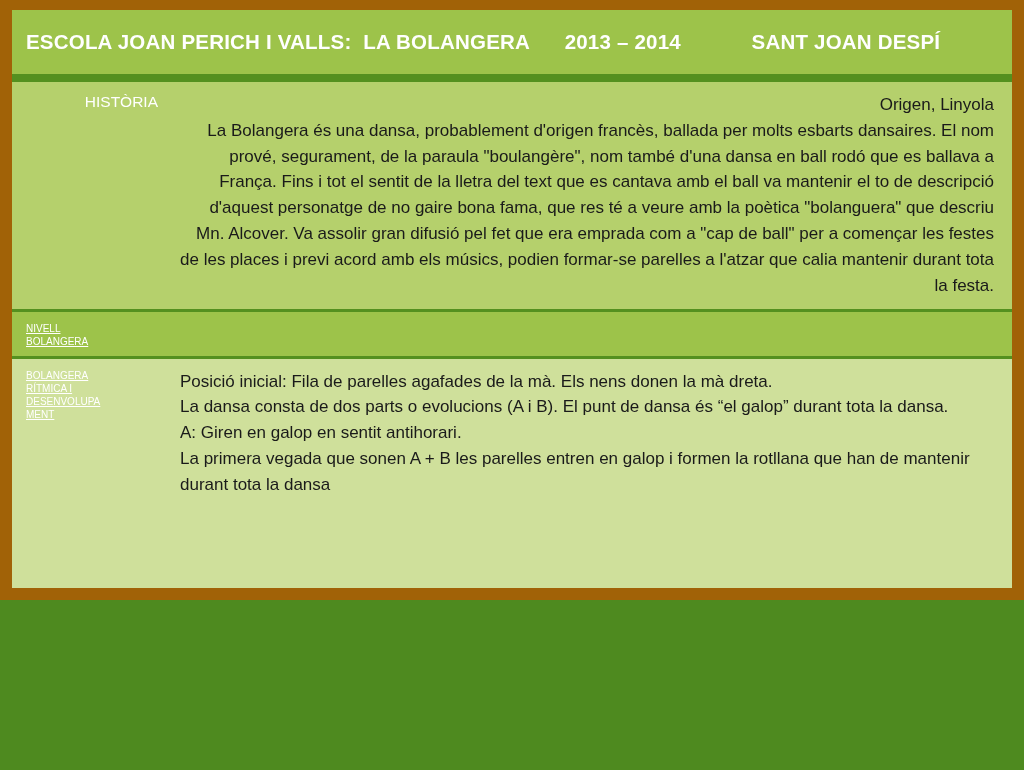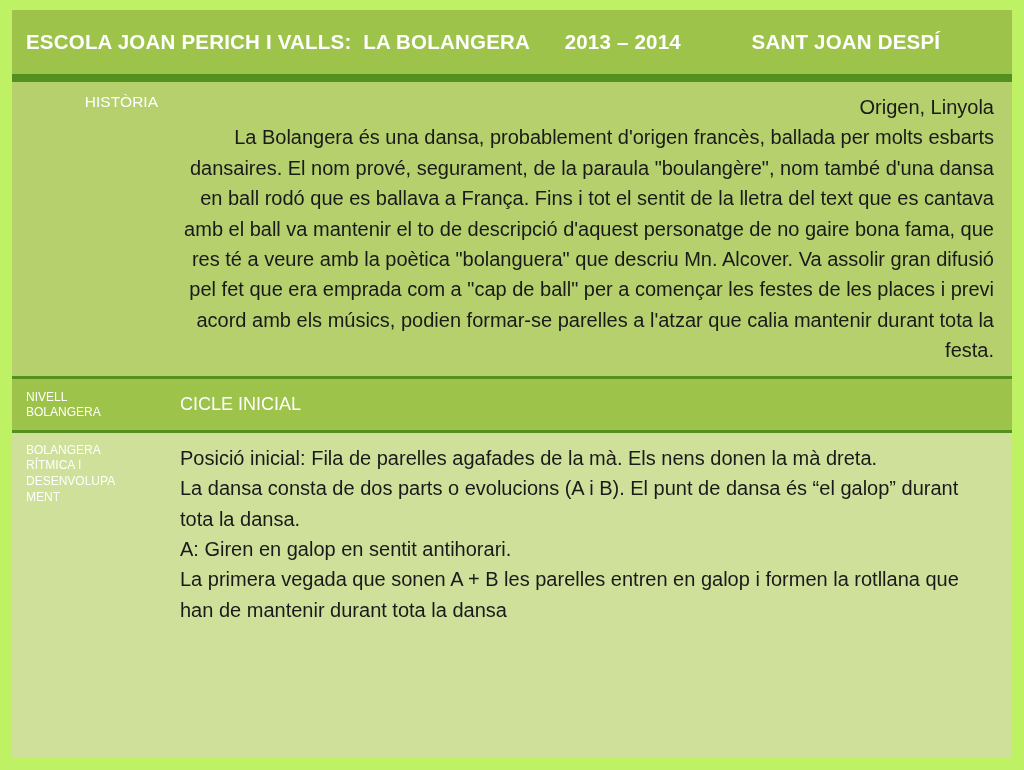--- a/index.html
+++ b/index.html
@@ -9,22 +9,22 @@
   body {
     width: 1024px;
     height: 770px;
     background: #4e8a1f;
     font-family: "Liberation Sans", sans-serif;
     overflow: hidden;
   }
   .page {
     position: relative;
     width: 1024px;
-    height: 770px;
-    background: #bef264;
+    height: 600px;
+    background: #a16207;
     box-sizing: border-box;
     padding: 10px 12px 12px 12px;
   }
   .sheet {
     position: relative;
     width: 100%;
     height: 100%;
     box-sizing: border-box;
     display: flex;
     flex-direction: column;
@@ -63,29 +63,30 @@
   .cell-label {
     width: 152px;
     min-width: 152px;
     box-sizing: border-box;
     padding: 10px 6px 8px 14px;
     color: #ffffff;
     font-size: 15.5px;
     line-height: 1.25;
   }
   .cell-label.small {
-    font-size: 12px;
+    font-size: 10px;
     line-height: 1.3;
+    text-decoration: underline;
   }
   .cell-body {
     flex: 1;
     box-sizing: border-box;
     padding: 10px 18px 10px 16px;
     color: #1a1a1a;
-    font-size: 20px;
+    font-size: 17px;
     line-height: 1.52;
   }
   
   .row-history { background: #b5d06c; text-align: right; }
   .row-history .cell-body p { margin: 0; }
   
   .row-nivell { background: #9dc34a; }
   .row-nivell .cell-body {
     color: #ffffff;
     font-size: 18px;
@@ -131,21 +132,20 @@
 
     <div class="row-sep"></div>
 
     <div class="row row-nivell">
       <div class="cell-label small">
         <span>
           <span class="lbl-lines">NIVELL</span>
           <span class="lbl-lines">BOLANGERA</span>
         </span>
       </div>
-      <div class="cell-body">CICLE INICIAL</div>
     </div>
 
     <div class="row-sep"></div>
 
     <div class="row row-estructura">
       <div class="cell-label small">
         <span>
           <span class="lbl-lines">BOLANGERA</span>
           <span class="lbl-lines">RÍTMICA I</span>
           <span class="lbl-lines">DESENVOLUPA</span>

